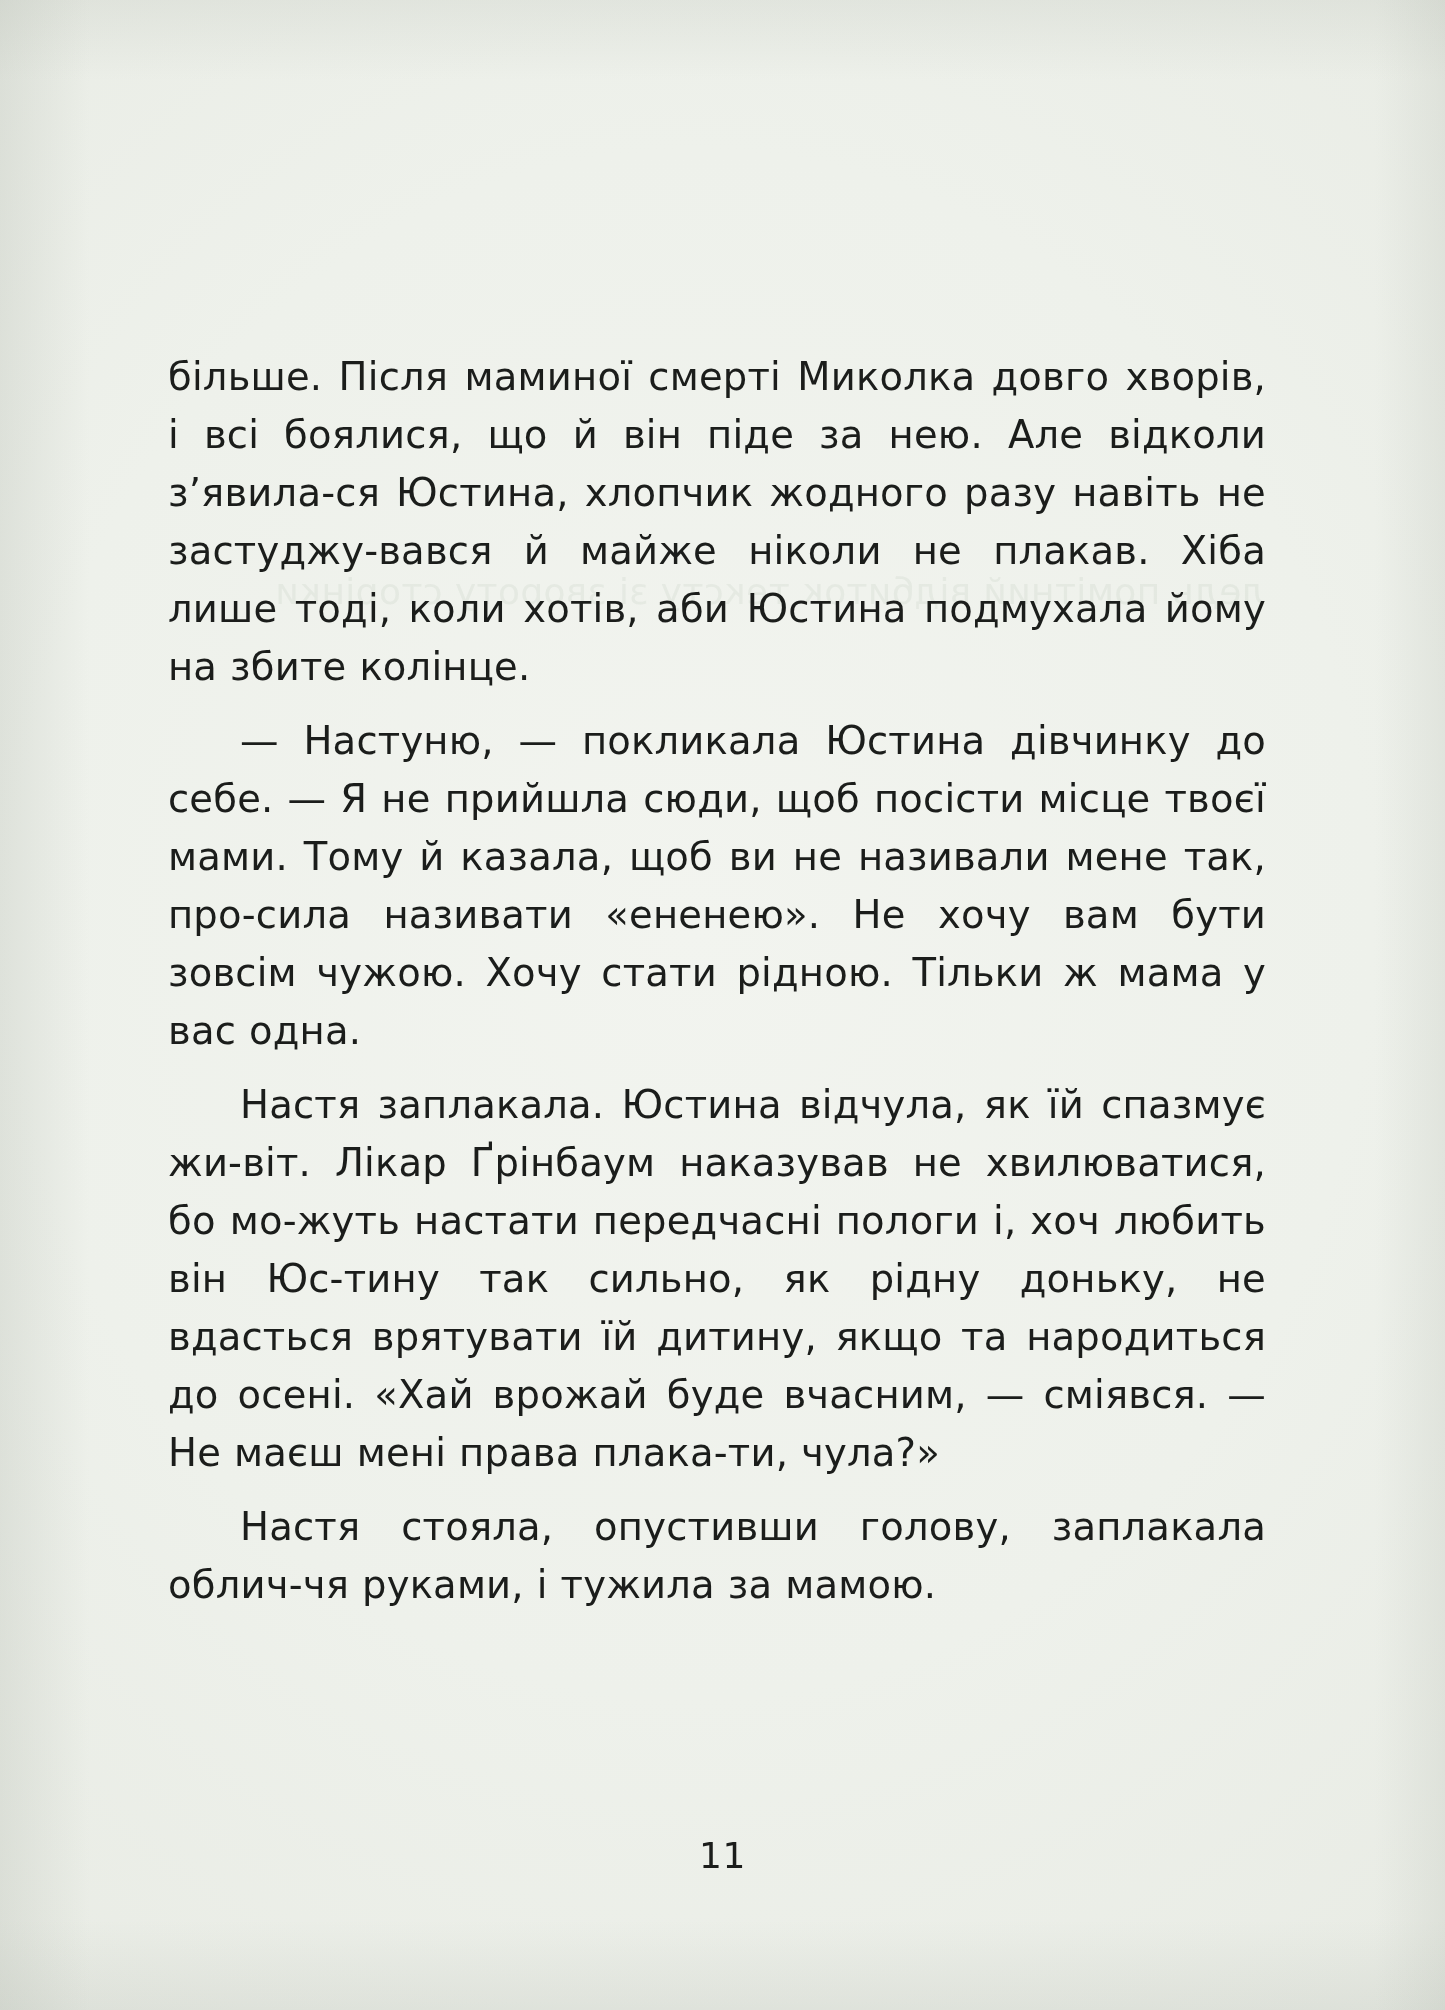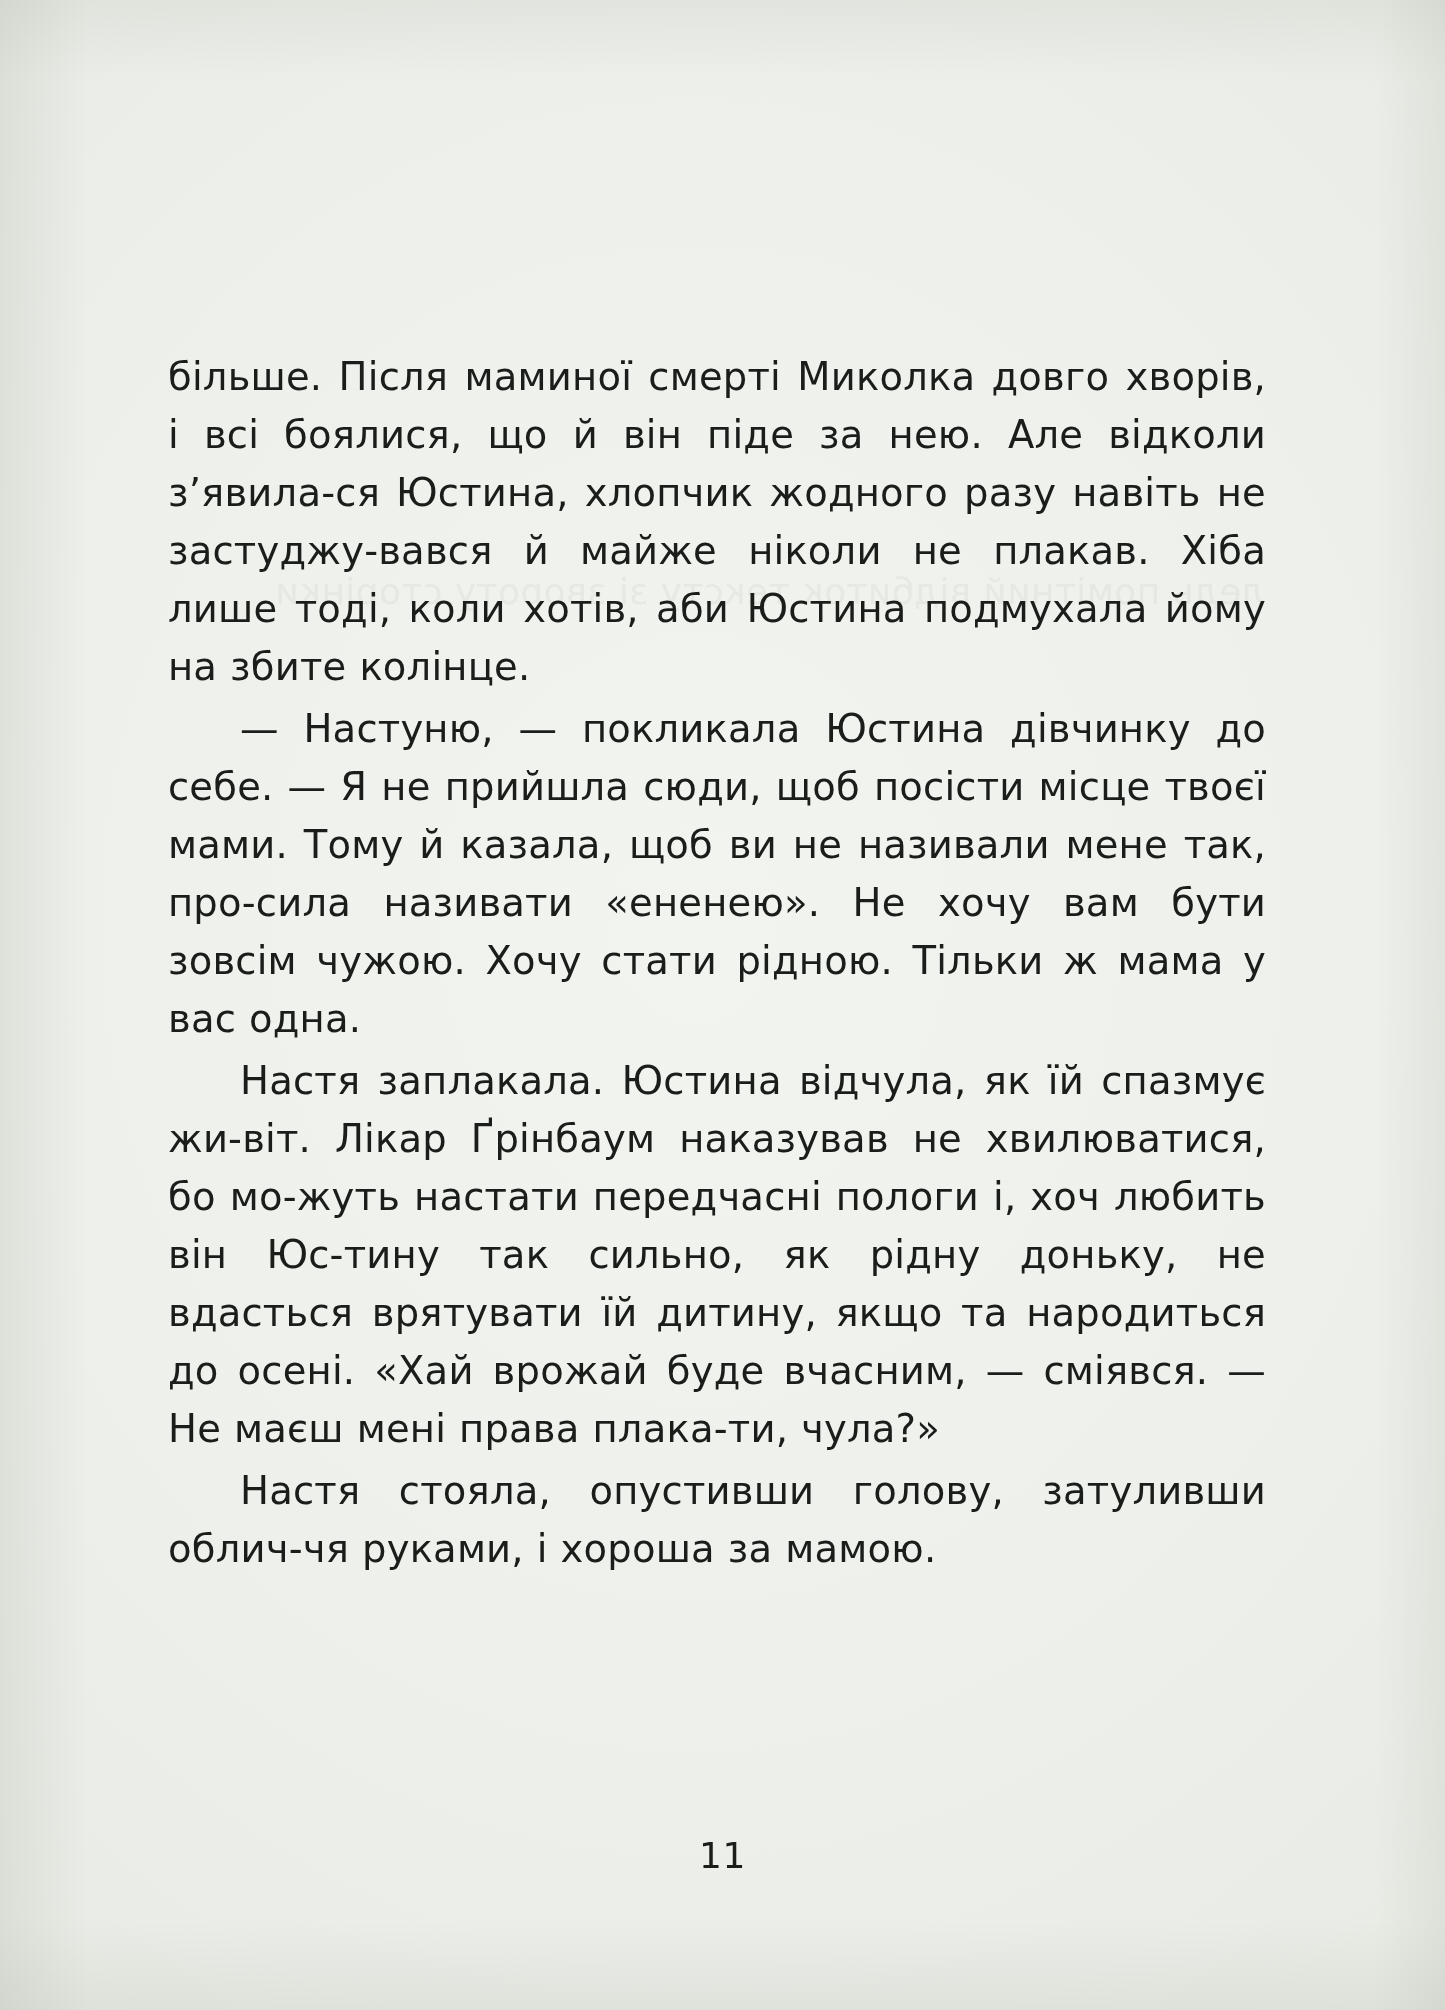--- a/index.html
+++ b/index.html
@@ -66,21 +66,21 @@
     font-size: 38.5px;
     line-height: 58px;
     text-align: justify;
     text-justify: inter-word;
     letter-spacing: 0.2px;
     word-spacing: 0.5px;
     font-weight: 400;
     hyphens: manual;
   }
   .para + .para {
-    margin-top: 4px;
+    margin-top: 16px;
   }
   .para.indent {
     text-indent: 72px;
   }
   
   .para { text-align-last: left; }
 
   .page-number {
     position: absolute;
     left: 0;
@@ -96,18 +96,18 @@
 <body>
 
 <div class="page">
 
   <div class="showthrough">ледь помітний відбиток тексту зі звороту сторінки</div>
 
   <div class="text-block">
     <p class="para">більше. Після маминої смерті Миколка довго хворів, і всі боялися, що й він піде за нею. Але відколи з’явила-ся Юстина, хлопчик жодного разу навіть не застуджу-вався й майже ніколи не плакав. Хіба лише тоді, коли хотів, аби Юстина подмухала йому на збите колінце.</p>
     <p class="para indent">— Настуню, — покликала Юстина дівчинку до себе. — Я не прийшла сюди, щоб посісти місце твоєї мами. Тому й казала, щоб ви не називали мене так, про-сила називати «ененею». Не хочу вам бути зовсім чужою. Хочу стати рідною. Тільки ж мама у вас одна.</p>
     <p class="para indent">Настя заплакала. Юстина відчула, як їй спазмує жи-віт. Лікар Ґрінбаум наказував не хвилюватися, бо мо-жуть настати передчасні пологи і, хоч любить він Юс-тину так сильно, як рідну доньку, не вдасться врятувати їй дитину, якщо та народиться до осені. «Хай врожай буде вчасним, — сміявся. — Не маєш мені права плака-ти, чула?»</p>
-    <p class="para indent">Настя стояла, опустивши голову, затуливши облич-чя руками, і хороша за мамою.</p>
+    <p class="para indent">Настя стояла, опустивши голову, заплакала облич-чя руками, і тужила за мамою.</p>
   </div>
 
   <div class="page-number">11</div>
 
 </div>
 
 </body></html>

